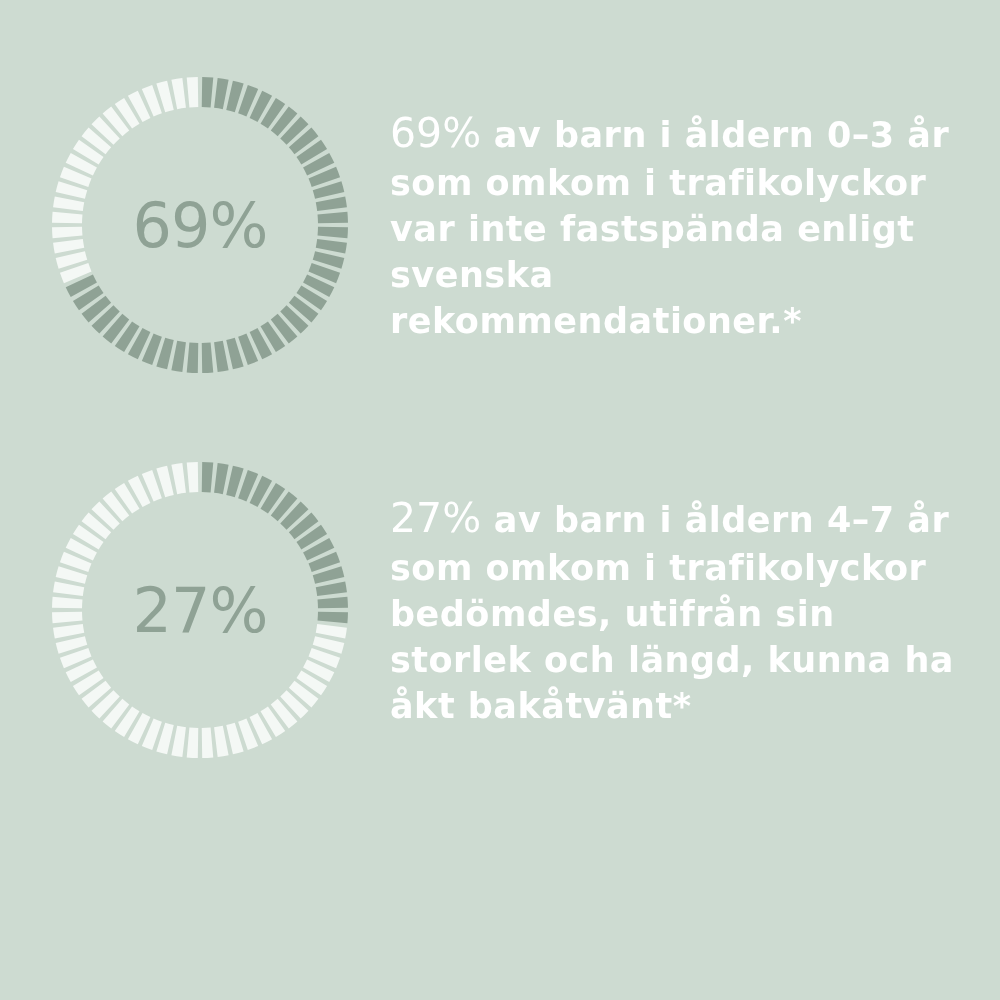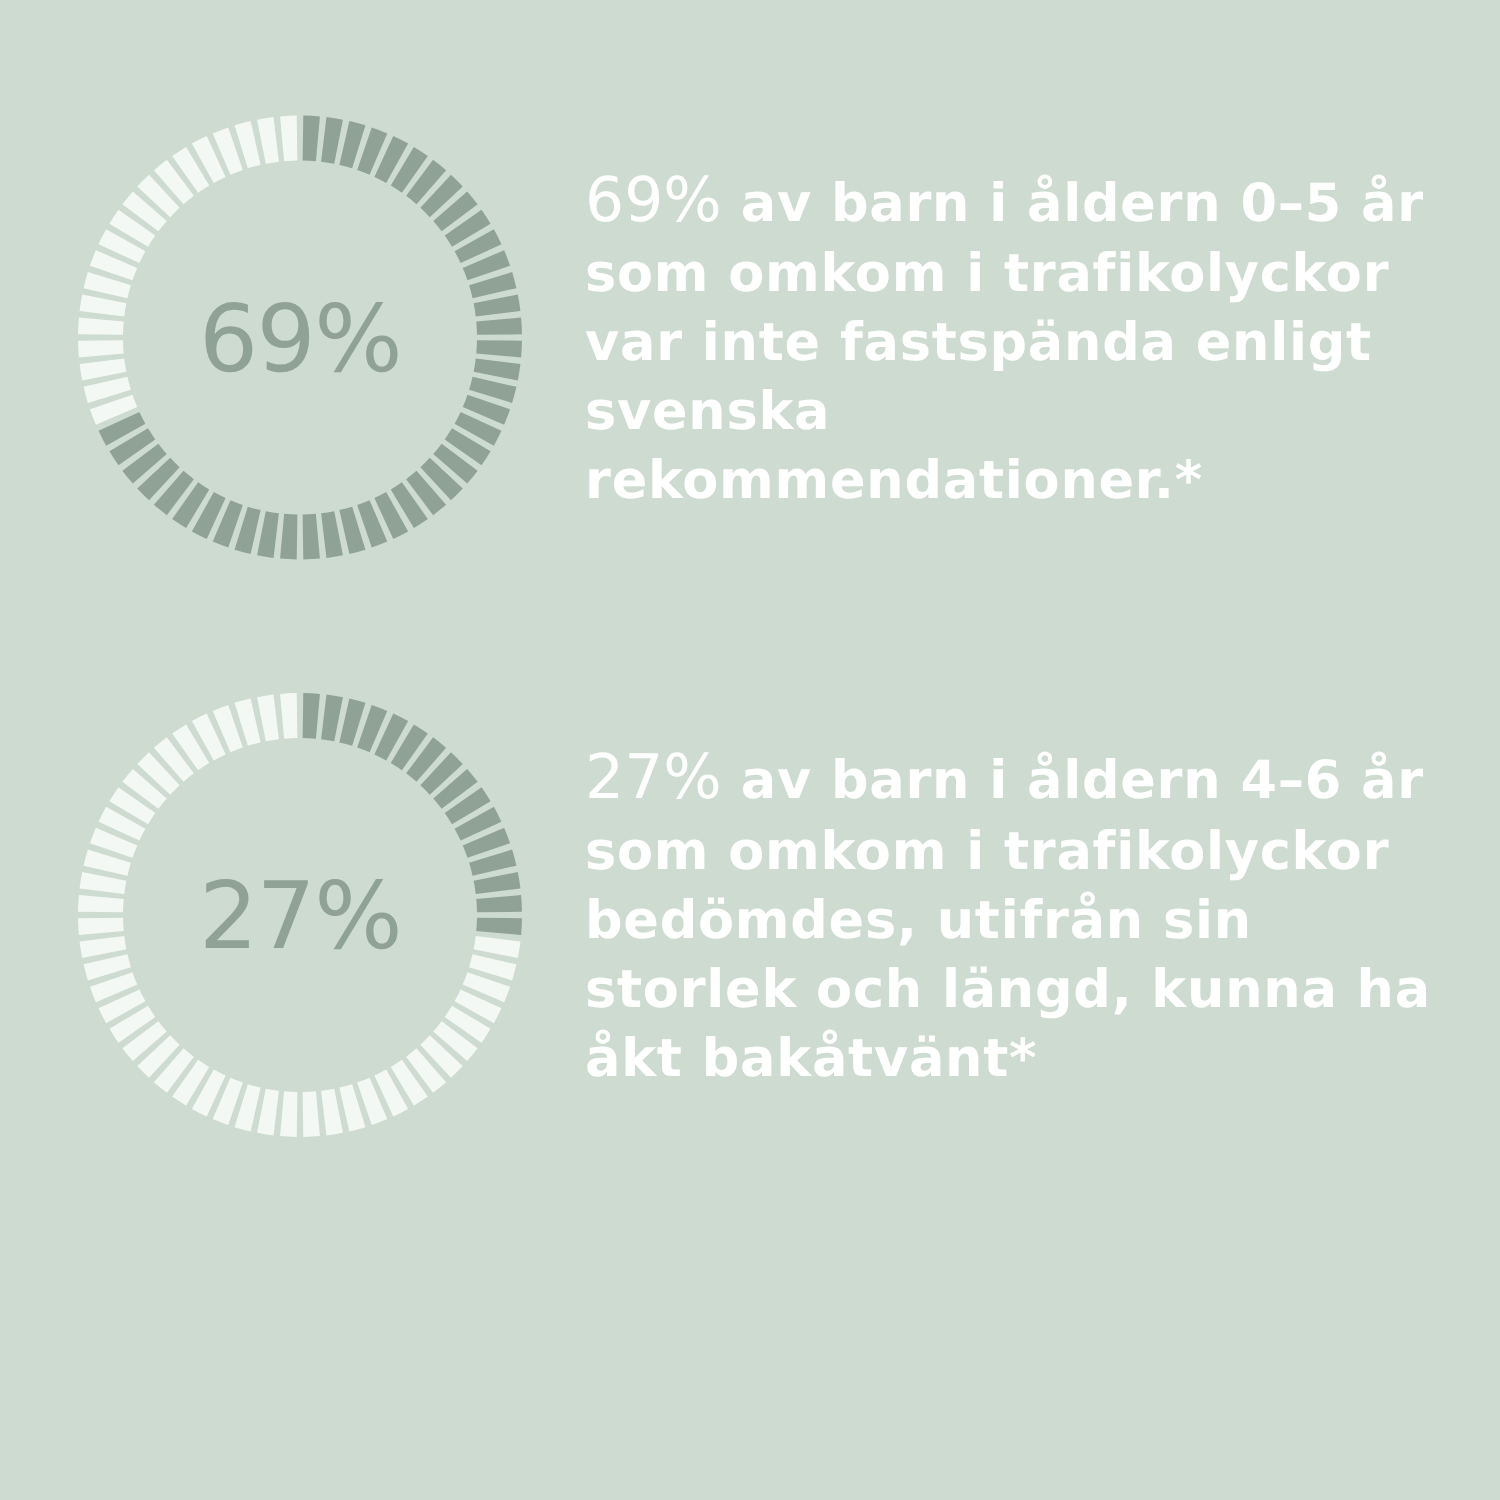--- a/index.html
+++ b/index.html
@@ -146,21 +146,21 @@
           <path d="M84.79358750803782,48.9881523558557 A148,148 0 0 1 94.10674644926617,42.94011622276672 L109.4905140609014,68.6954980695032 A118,118 0 0 0 102.06515760775989,73.51758093237144 Z" fill="#f4f8f5"></path>
           <path d="M97.90953962238463,40.74457256059432 A148,148 0 0 1 107.80387202726006,35.70315839455287 L120.41119526497761,62.92549115241377 A118,118 0 0 0 112.52247078000936,66.94499704155493 Z" fill="#f4f8f5"></path>
           <path d="M111.81532990652738,33.91714227679611 A148,148 0 0 1 122.1824313986998,29.93758486638913 L131.87518179085524,58.32861496103999 A118,118 0 0 0 123.6095197903394,61.501505328796895 Z" fill="#f4f8f5"></path>
           <path d="M126.35860361213912,28.580664259382104 A148,148 0 0 1 137.08489005820493,25.70656446837387 L143.7568718031634,54.95523383289269 A118,118 0 0 0 135.20483260967848,57.246745828426285 Z" fill="#f4f8f5"></path>
           <path d="M141.3800215891257,24.793606078240856 A148,148 0 0 1 152.34797355016192,23.056453145385746 L155.9260870197237,52.84230723753727 A118,118 0 0 0 147.18136856430291,54.22733457589473 Z" fill="#f4f8f5"></path>
           <path d="M156.7150060386972,22.597459535297872 A148,148 0 0 1 167.8044563378275,22.016286071650796 L168.24949897205164,52.01298484091076 A118,118 0 0 0 159.40791022004237,52.47635287273749 Z" fill="#f4f8f5"></path>
         </svg>
       <div class="donut-label">69%</div>
     </div>
     <div class="text-col">
-      <p class="stat-text"><span class="lead">69%</span><span> av barn i åldern 0–5 år som omkom i trafikolyckor var inte fastspända enligt svenska rekommendationer.*</span></p>
+      <p class="stat-text"><span class="lead">69%</span><span> av barn i åldern 0–3 år som omkom i trafikolyckor var inte fastspända enligt svenska rekommendationer.*</span></p>
     </div>
   </div>
 
   <div class="stat-block" id="block-1">
     <div class="donut-wrap">
       <svg id="donut-svg-1" width="340" height="340" viewBox="0 0 340 340">
           <path d="M172.1955436621725,22.016286071650796 A148,148 0 0 1 183.28499396130286,22.597459535297872 L180.59208977995766,52.47635287273749 A118,118 0 0 0 171.75050102794833,52.01298484091076 Z" fill="#8fa295"></path>
           <path d="M187.65202644983796,23.056453145385717 A148,148 0 0 1 198.61997841087438,24.793606078240884 L192.81863143569714,54.227334575894744 A118,118 0 0 0 184.07391298027622,52.842307237537256 Z" fill="#8fa295"></path>
           <path d="M202.91510994179498,25.70656446837387 A148,148 0 0 1 213.64139638786088,28.580664259382104 L204.7951673903215,57.246745828426285 A118,118 0 0 0 196.24312819683655,54.955233832892674 Z" fill="#8fa295"></path>
           <path d="M217.8175686013002,29.937584866389102 A148,148 0 0 1 228.18467009347265,33.91714227679611 L216.39048020966064,61.50150532879691 A118,118 0 0 0 208.12481820914473,58.328614961039975 Z" fill="#8fa295"></path>
@@ -217,17 +217,17 @@
           <path d="M84.79358750803782,48.9881523558557 A148,148 0 0 1 94.10674644926617,42.94011622276672 L109.4905140609014,68.6954980695032 A118,118 0 0 0 102.06515760775989,73.51758093237144 Z" fill="#f4f8f5"></path>
           <path d="M97.90953962238463,40.74457256059432 A148,148 0 0 1 107.80387202726006,35.70315839455287 L120.41119526497761,62.92549115241377 A118,118 0 0 0 112.52247078000936,66.94499704155493 Z" fill="#f4f8f5"></path>
           <path d="M111.81532990652738,33.91714227679611 A148,148 0 0 1 122.1824313986998,29.93758486638913 L131.87518179085524,58.32861496103999 A118,118 0 0 0 123.6095197903394,61.501505328796895 Z" fill="#f4f8f5"></path>
           <path d="M126.35860361213912,28.580664259382104 A148,148 0 0 1 137.08489005820493,25.70656446837387 L143.7568718031634,54.95523383289269 A118,118 0 0 0 135.20483260967848,57.246745828426285 Z" fill="#f4f8f5"></path>
           <path d="M141.3800215891257,24.793606078240856 A148,148 0 0 1 152.34797355016192,23.056453145385746 L155.9260870197237,52.84230723753727 A118,118 0 0 0 147.18136856430291,54.22733457589473 Z" fill="#f4f8f5"></path>
           <path d="M156.7150060386972,22.597459535297872 A148,148 0 0 1 167.8044563378275,22.016286071650796 L168.24949897205164,52.01298484091076 A118,118 0 0 0 159.40791022004237,52.47635287273749 Z" fill="#f4f8f5"></path>
         </svg>
       <div class="donut-label">27%</div>
     </div>
     <div class="text-col">
-      <p class="stat-text"><span class="lead">27%</span><span> av barn i åldern 4–6 år som omkom i trafikolyckor bedömdes, utifrån sin storlek och längd, kunna ha åkt bakåtvänt*</span></p>
+      <p class="stat-text"><span class="lead">27%</span><span> av barn i åldern 4–7 år som omkom i trafikolyckor bedömdes, utifrån sin storlek och längd, kunna ha åkt bakåtvänt*</span></p>
     </div>
   </div>
 
 </div>
 
 </body></html>

